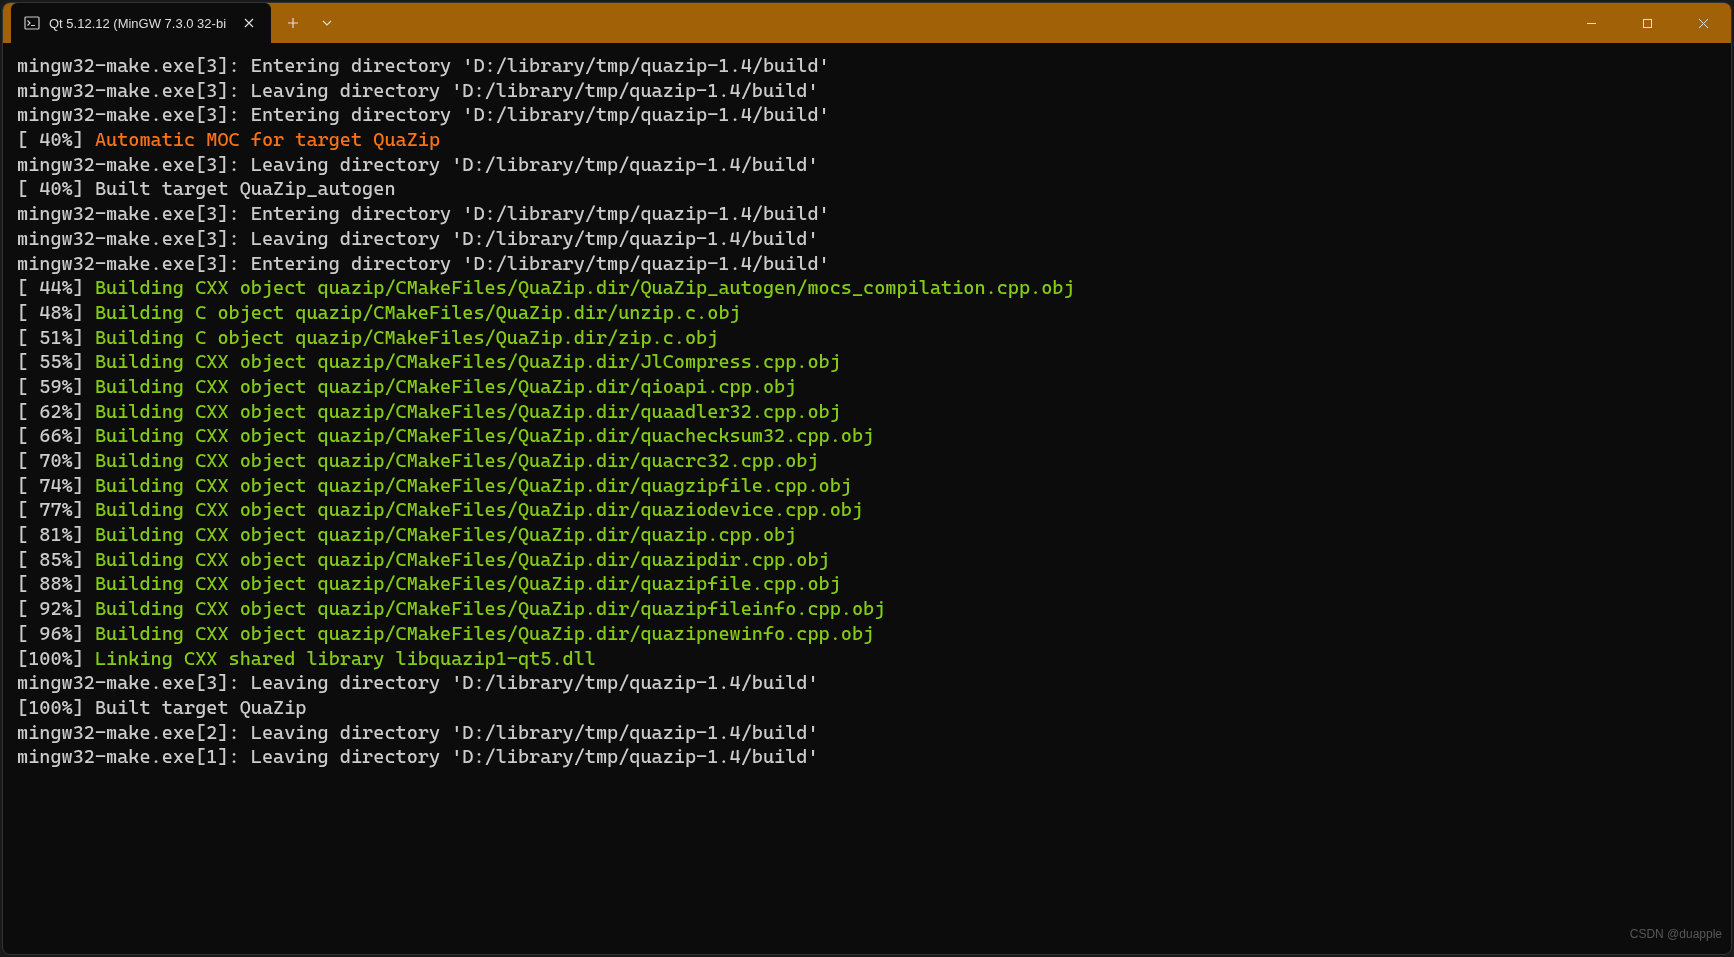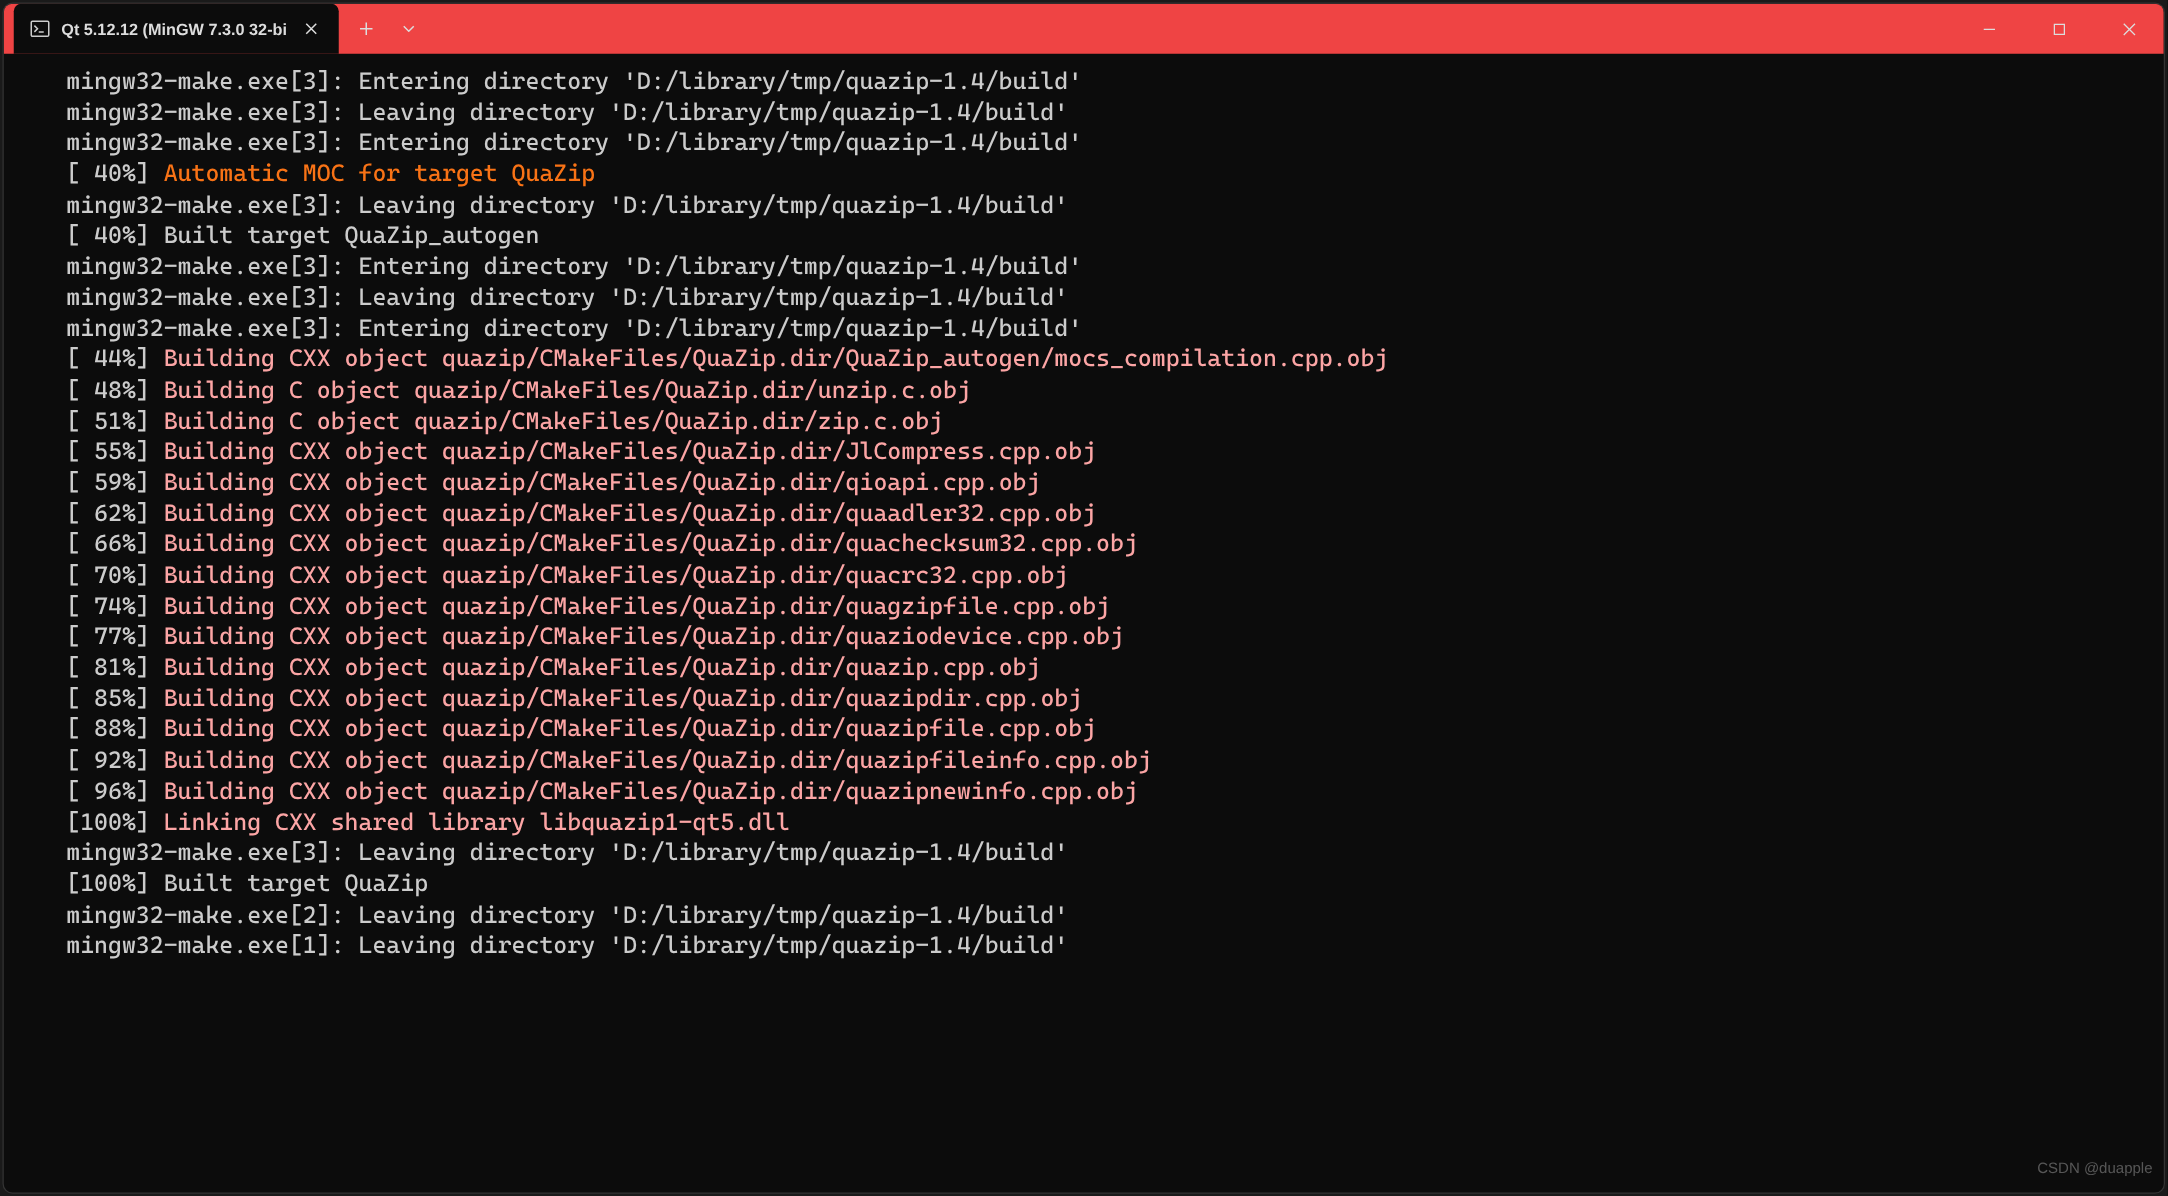--- a/index.html
+++ b/index.html
@@ -16,27 +16,26 @@
   border: 1px solid #333;
   border-radius: 8px;
   width: 1730px;
   height: 953px;
   margin: 2px;
   display: flex;
   flex-direction: column;
   overflow: hidden;
 }
 .titlebar {
-  background: #ef4444;
+  background: #a16207;
   height: 40px;
   display: flex;
   align-items: center;
   padding: 0;
   user-select: none;
-  font-weight: bold;
 }
 .tab {
   background: #0c0c0c;
   height: 40px;
   display: flex;
   align-items: center;
   padding: 0 12px;
   border-top-left-radius: 6px;
   border-top-right-radius: 6px;
   gap: 8px;
@@ -109,26 +108,25 @@
 }
 .terminal-body {
   flex: 1;
   padding: 10px 14px;
   color: #cccccc;
   font-size: 19px;
   line-height: 1.3;
   overflow-y: auto;
   font-family: "Cascadia Mono", "Consolas", monospace;
   white-space: pre;
-  margin-left: 36px;
 }
 .line { display: block; }
 .white { color: #cccccc; }
 .blue { color: #f97316; }
-.green { color: #fca5a5; }
+.green { color: #84cc16; }
 .watermark {
   position: absolute;
   bottom: 16px;
   right: 12px;
   color: #888;
   font-size: 12px;
   font-family: "Segoe UI", sans-serif;
   opacity: 0.6;
 }
 </style>

